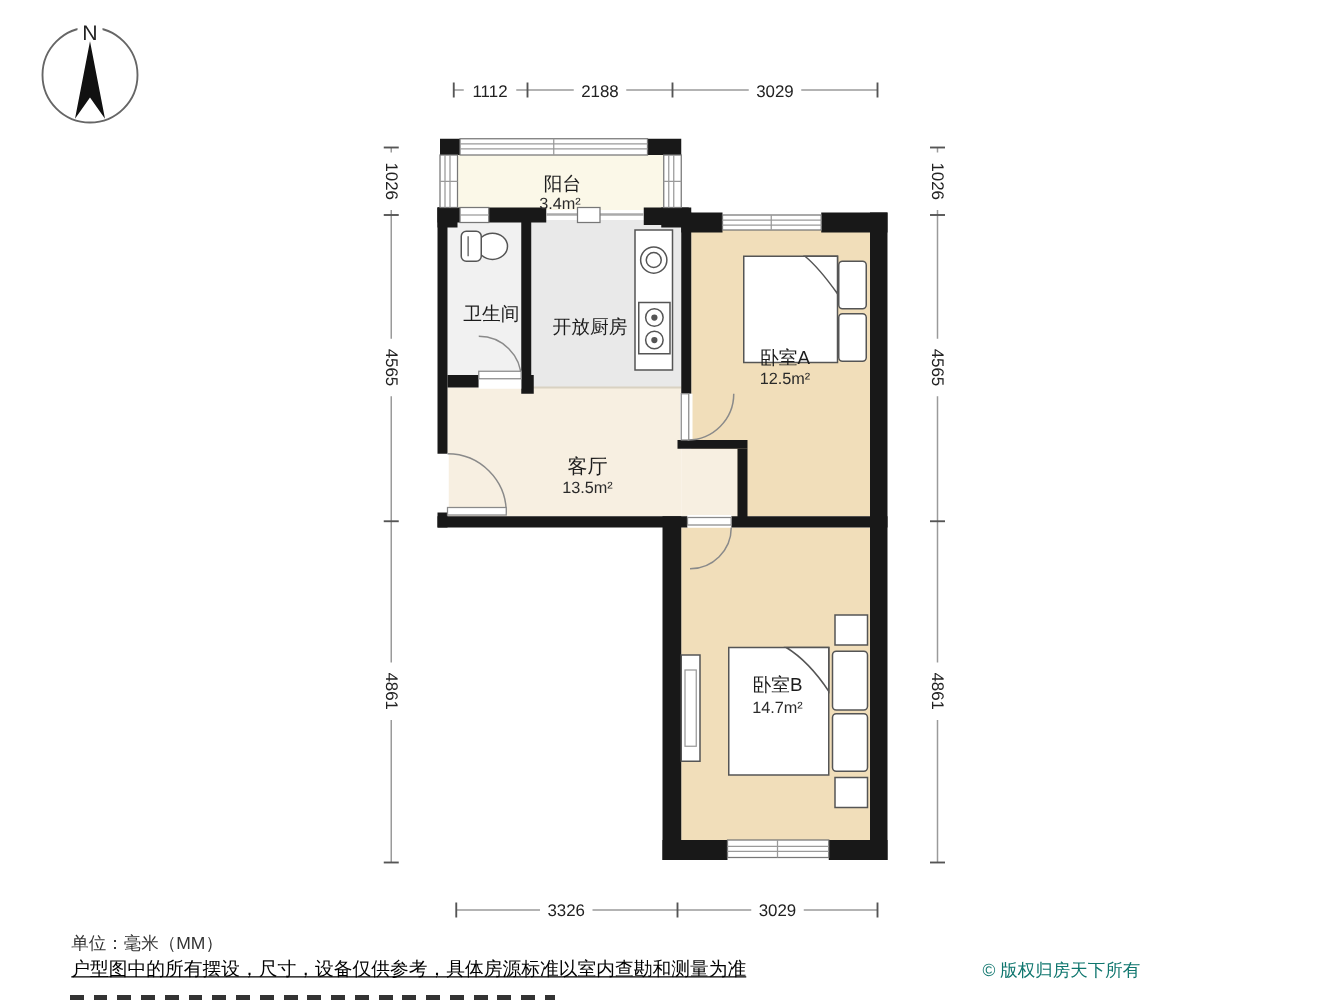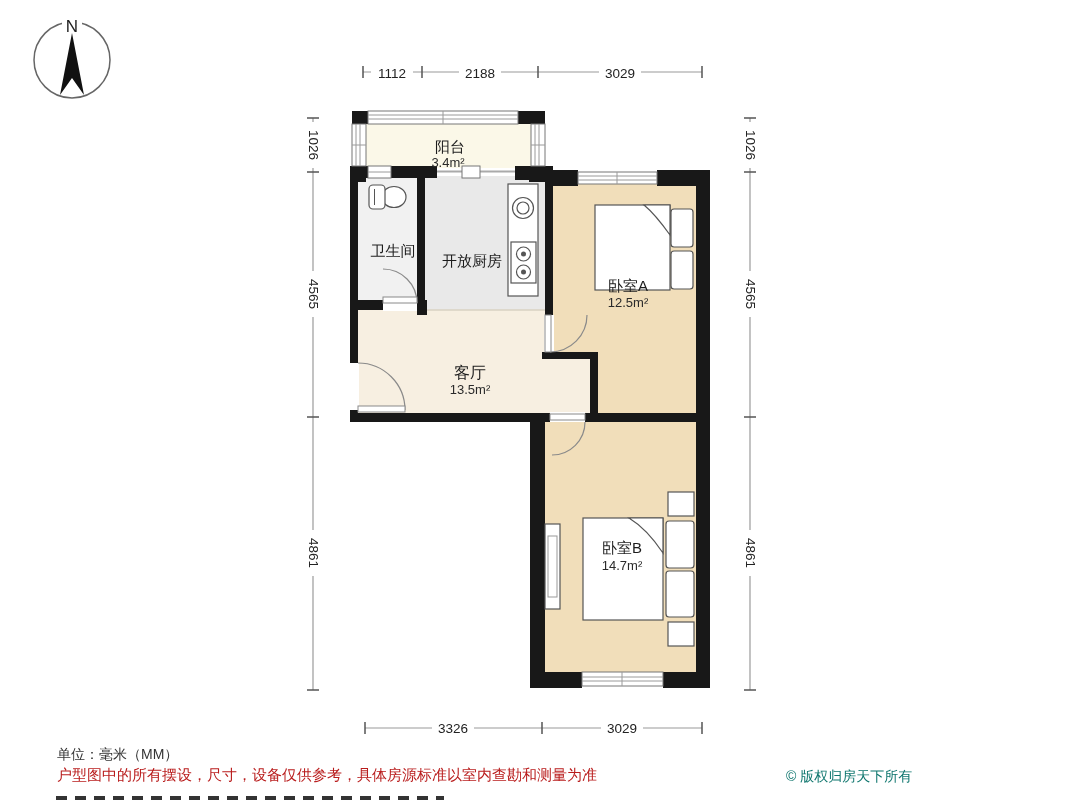--- a/index.html
+++ b/index.html
@@ -15,21 +15,21 @@
   .tick{stroke:#555;stroke-width:1.5;}
   .win{fill:#ffffff;stroke:#777;stroke-width:1;}
   .winline{stroke:#9a9a9a;stroke-width:1;fill:none;}
   .gap{fill:#ffffff;stroke:none;}
   .leaf{fill:#ffffff;stroke:#8a8a8a;stroke-width:1;}
   .arc{fill:none;stroke:#8a8a8a;stroke-width:1.2;}
   .fix{fill:#ffffff;stroke:#555;stroke-width:1.2;}
   .fixlight{fill:none;stroke:#999;stroke-width:1;}
   .footer-text{position:absolute;color:#222;}
   #unit-note{left:57px;top:746px;font-size:14px;color:#333;}
-  #disclaimer{left:57px;top:766px;font-size:15px;color:#b91c1c;}
+  #disclaimer{left:57px;top:766px;font-size:15px;color:#000000;text-decoration:underline;}
   #copyright{left:786px;top:768px;font-size:14px;color:#0f766e;}
   #cutoff-sliver{position:absolute;left:56px;top:796px;width:388px;height:4px;
     background:repeating-linear-gradient(90deg,#333 0 11px,transparent 11px 19px);}
 </style>
 </head>
 <body>
 
 <svg id="plan-svg" width="1066" height="800" viewBox="0 0 1066 800">
 
   <g>

